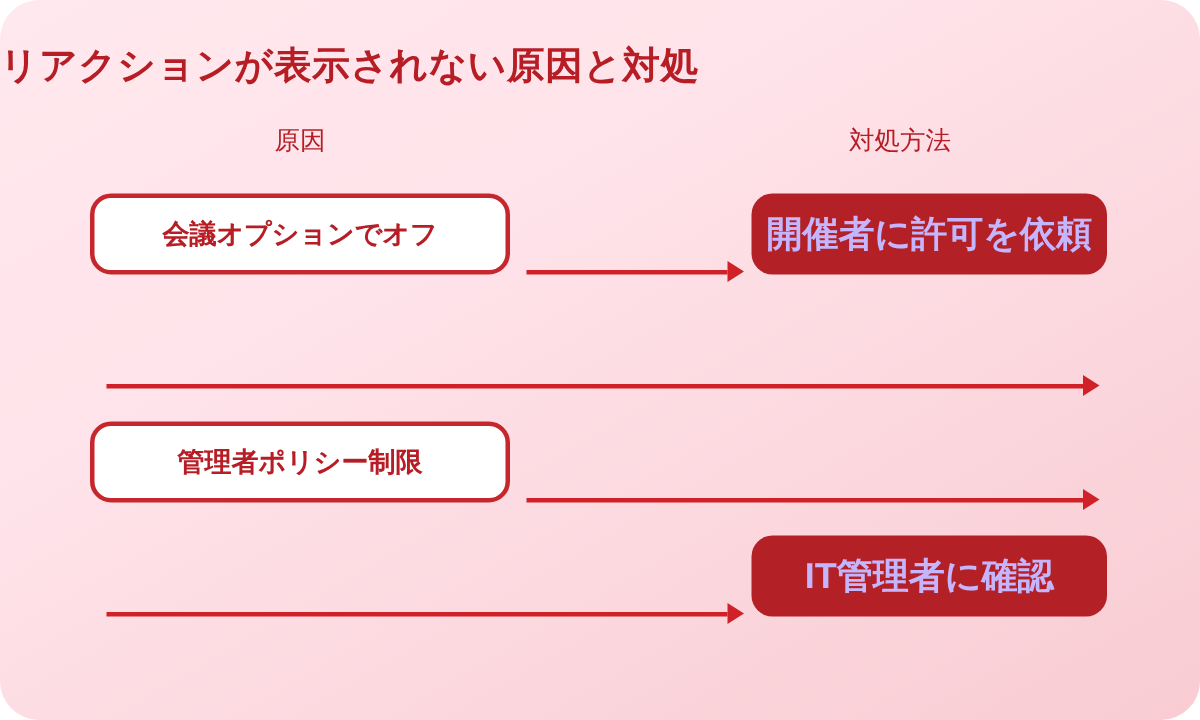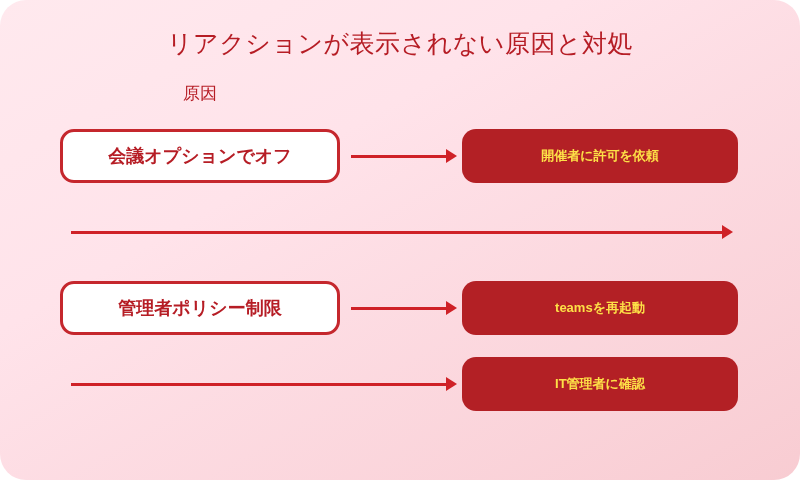--- a/index.html
+++ b/index.html
@@ -11,23 +11,23 @@
   .canvas {
     position: relative;
     width: 800px; height: 480px;
     border-radius: 26px;
     background: linear-gradient(150deg, #ffe9ee 0%, #ffe3ea 35%, #f8ccd2 100%);
     overflow: hidden;
   }
   .title {
     position: absolute;
     top: 27px; left: 0; right: 0;
-    text-align: center;
+    text-align: left;
     font-size: 25px;
-    font-weight: normal;
+    font-weight: bold;
     color: #b61d25;
     letter-spacing: 0.5px;
   }
   .col-header {
     position: absolute;
     top: 82px;
     font-size: 17px;
     font-weight: normal;
     color: #b61d25;
     text-align: center;
@@ -36,21 +36,21 @@
   .col-header.solutions { left: 462px; width: 276px; }
   .rows {
     position: absolute;
     top: 129px; left: 60px; right: 62px;
     display: flex;
     flex-direction: column;
     gap: 22px;
   }
   .row {
     display: flex;
-    align-items: center;
+    align-items: flex-end;
     height: 54px;
   }
   .cause-box {
     width: 280px; height: 100%;
     background: #ffffff;
     border: 3px solid #c5272d;
     border-radius: 14px;
     display: flex; align-items: center; justify-content: center;
     color: #b61d25;
     font-size: 18px;
@@ -66,54 +66,54 @@
   .arrow::after {
     content: '';
     position: absolute;
     right: -11px; top: -6px;
     width: 0; height: 0;
     border-left: 11px solid #cf2127;
     border-top: 7.5px solid transparent;
     border-bottom: 7.5px solid transparent;
   }
   .solution-box {
-    width: 276px; height: 100%;
+    width: 237px; height: 100%;
     background: #b32025;
     border-radius: 14px;
     display: flex; align-items: center; justify-content: center;
-    color: #fde047;
-    font-size: 13px;
+    color: #c4b5fd;
+    font-size: 24px;
     font-weight: bold;
   }
 </style>
 </head>
 <body>
 
 <div class="canvas">
 
   <div class="title">リアクションが表示されない原因と対処</div>
 
   <div class="col-header causes">原因</div>
+  <div class="col-header solutions">対処方法</div>
 
   <div class="rows">
 
     <div class="row">
       <div class="cause-box">会議オプションでオフ</div>
       <div class="arrow"></div>
       <div class="solution-box">開催者に許可を依頼</div>
     </div>
 
     <div class="row">
       <div class="arrow"></div>
     </div>
 
     <div class="row">
       <div class="cause-box">管理者ポリシー制限</div>
       <div class="arrow"></div>
-      <div class="solution-box">teamsを再起動</div>
     </div>
 
     <div class="row">
       <div class="arrow"></div>
       <div class="solution-box">IT管理者に確認</div>
     </div>
 
   </div>
 </div>
 

